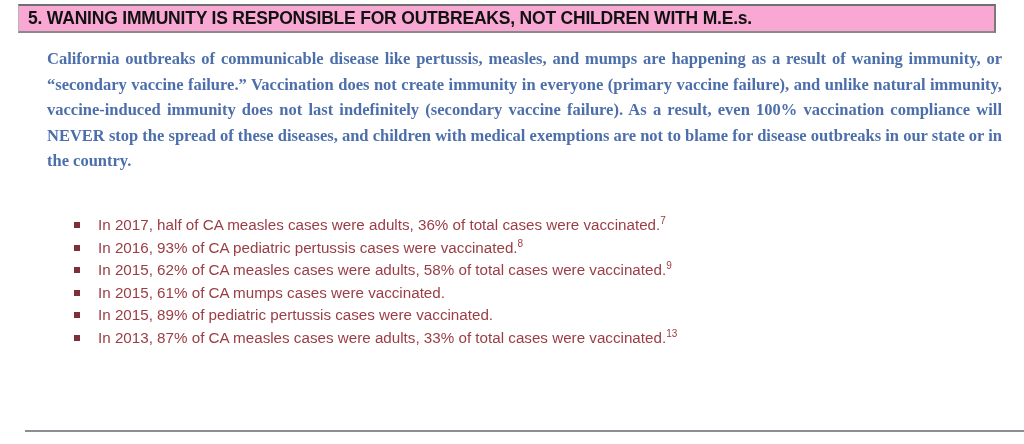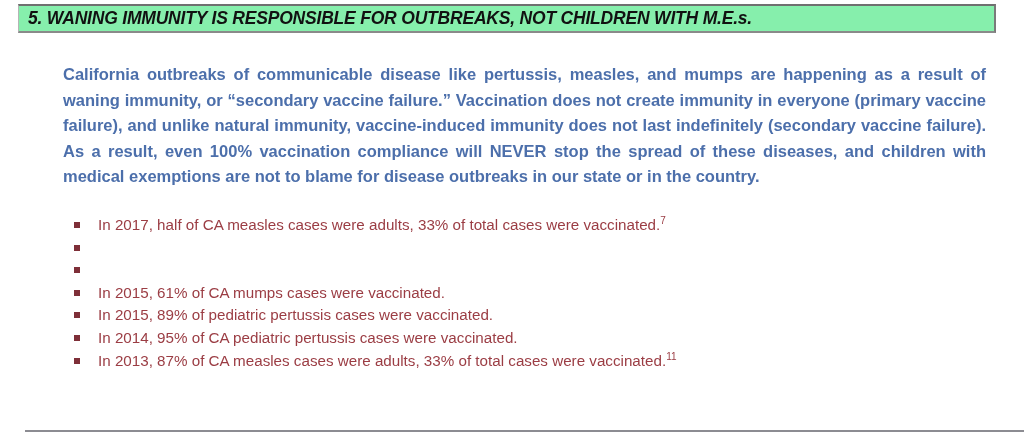--- a/index.html
+++ b/index.html
@@ -21,29 +21,28 @@
     background: #ffffff;
   }
 
   
   .heading-bar {
     position: absolute;
     left: 18px;
     top: 4px;
     width: 978px;
     height: 29px;
-    background: #86efac;
+    background: #f9a8d4;
     border-top: 2px solid #6f6f6f;
     border-left: 1px solid #b5b5b5;
     border-right: 2px solid #7a7a7a;
     border-bottom: 2px solid #8a8a8a;
     box-sizing: border-box;
     display: flex;
     align-items: center;
-    font-style: italic;
   }
   .heading-text {
     font-size: 17.5px;
     font-weight: bold;
     color: #111111;
     letter-spacing: -0.2px;
     padding-left: 9px;
     white-space: nowrap;
   }
 
@@ -53,21 +52,21 @@
     left: 47px;
     top: 46px;
     width: 955px;
     font-size: 16.5px;
     line-height: 25.5px;
     font-weight: bold;
     color: #4c6fab;
     text-align: justify;
     text-justify: inter-word;
   }
-  .intro p { margin: 16px; }
+  .intro p { margin: 0; font-family: Liberation Serif, serif; }
 
   
   .bullets {
     position: absolute;
     left: 74px;
     top: 214px;
     width: 930px;
   }
   .bullet-row {
     position: relative;
@@ -115,50 +114,48 @@
   </div>
 
   <div class="intro">
     <p>California outbreaks of communicable disease like pertussis, measles, and mumps are happening as a result of waning immunity, or “secondary vaccine failure.” Vaccination does not create immunity in everyone (primary vaccine failure), and unlike natural immunity, vaccine-induced immunity does not last indefinitely (secondary vaccine failure). As a result, even 100% vaccination compliance will NEVER stop the spread of these diseases, and children with medical exemptions are not to blame for disease outbreaks in our state or in the country.</p>
   </div>
 
   <div class="bullets">
 
     <div class="bullet-row">
       <span class="bullet-marker"></span>
-      <span class="bullet-text"><span>In 2017, half of CA measles cases were adults, 33% of total cases were vaccinated.</span><sup>7</sup></span>
+      <span class="bullet-text"><span>In 2017, half of CA measles cases were adults, 36% of total cases were vaccinated.</span><sup>7</sup></span>
     </div>
 
 
     <div class="bullet-row">
       <span class="bullet-marker"></span>
+      <span class="bullet-text"><span>In 2016, 93% of CA pediatric pertussis cases were vaccinated.</span><sup>8</sup></span>
     </div>
 
     <div class="bullet-row">
       <span class="bullet-marker"></span>
+      <span class="bullet-text"><span>In 2015, 62% of CA measles cases were adults, 58% of total cases were vaccinated.</span><sup>9</sup></span>
     </div>
 
     <div class="bullet-row">
       <span class="bullet-marker"></span>
       <span class="bullet-text"><span>In 2015, 61% of CA mumps cases were vaccinated.</span><sup></sup></span>
     </div>
 
     <div class="bullet-row">
       <span class="bullet-marker"></span>
       <span class="bullet-text"><span>In 2015, 89% of pediatric pertussis cases were vaccinated.</span><sup></sup></span>
     </div>
 
 
-    <div class="bullet-row">
-      <span class="bullet-marker"></span>
-      <span class="bullet-text"><span>In 2014, 95% of CA pediatric pertussis cases were vaccinated.</span><sup></sup></span>
-    </div>
 
     <div class="bullet-row">
       <span class="bullet-marker"></span>
-      <span class="bullet-text"><span>In 2013, 87% of CA measles cases were adults, 33% of total cases were vaccinated.</span><sup>11</sup></span>
+      <span class="bullet-text"><span>In 2013, 87% of CA measles cases were adults, 33% of total cases were vaccinated.</span><sup>13</sup></span>
     </div>
 
   </div>
 
   <div class="footer-rule"></div>
 
 </div>
 
 </body></html>

